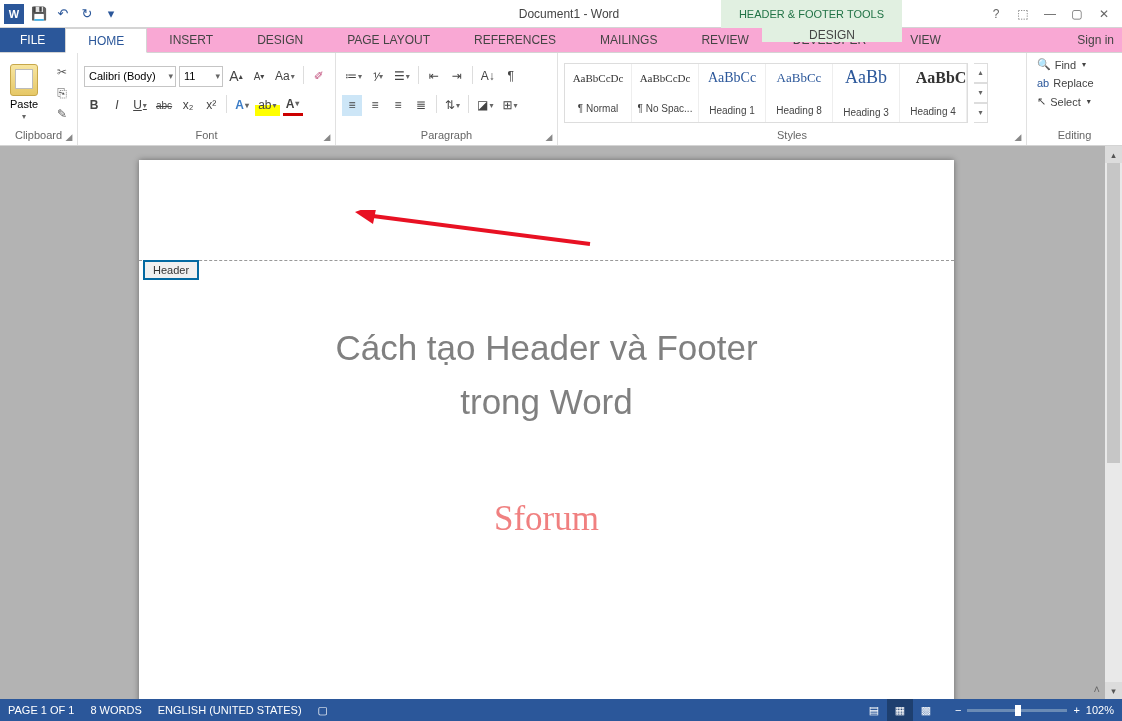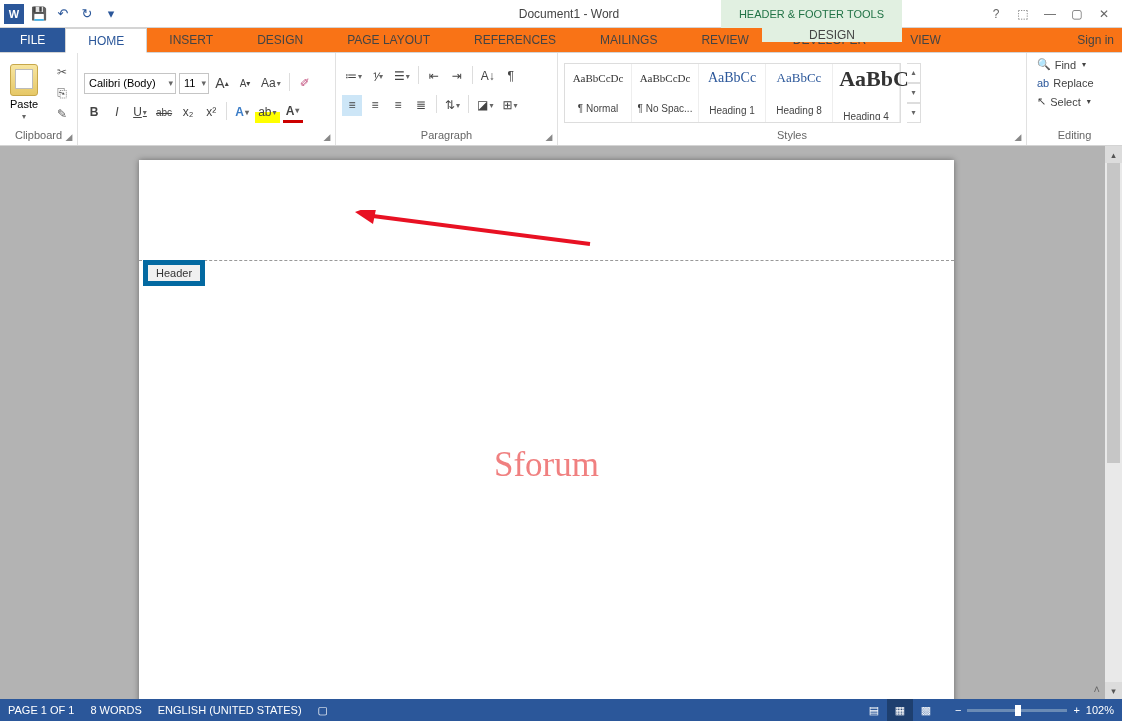--- a/index.html
+++ b/index.html
@@ -9,21 +9,21 @@
 .titlebar { height: 28px; background: #fff; display: flex; align-items: center; position: relative; border-bottom: 1px solid #d4d4d4; }
 .titlebar .word-icon { width: 20px; height: 20px; background: #2b579a; color: #fff; font-weight: bold; font-size: 11px; display: flex; align-items: center; justify-content: center; margin: 0 4px; }
 .qat { display: flex; align-items: center; gap: 2px; }
 .qat-btn { width: 22px; height: 22px; display: flex; align-items: center; justify-content: center; font-size: 13px; color: #2b579a; cursor: pointer; }
 .title-center { position: absolute; left: 50%; transform: translateX(-50%); font-size: 12px; color: #444; padding-left: 16px; }
 .tools-tab { position: absolute; right: 220px; top: 0; height: 28px; background: #e1f0e1; color: #217346; font-size: 11px; padding: 0 18px; display: flex; align-items: center; }
 .win-controls { position: absolute; right: 6px; top: 0; display: flex; gap: 3px; align-items: center; height: 28px; }
 .win-btn { width: 24px; height: 18px; display: flex; align-items: center; justify-content: center; font-size: 12px; color: #666; cursor: pointer; }
 
 
-.tabs { height: 25px; background: #f97316; display: flex; align-items: stretch; border-bottom: 1px solid #d4d4d4; position: relative; }
+.tabs { height: 25px; background: #f9a8d4; display: flex; align-items: stretch; border-bottom: 1px solid #d4d4d4; position: relative; }
 .tab { padding: 0 22px; font-size: 12px; color: #444; display: flex; align-items: center; cursor: pointer; text-transform: uppercase; }
 .tab.file { background: #2b579a; color: #fff; padding: 0 20px; }
 .tab.active { border: 1px solid #d4d4d4; border-bottom: 1px solid #fff; color: #2b579a; background: #fff; margin-bottom: -1px; }
 .tab.design-tool { position: absolute; right: 220px; width: 140px; justify-content: center; background: #e1f0e1; color: #444; }
 .signin { position: absolute; right: 8px; font-size: 12px; color: #444; display: flex; align-items: center; height: 100%; cursor: pointer; }
 
 
 .ribbon { height: 93px; background: #fff; display: flex; border-bottom: 1px solid #d4d4d4; }
 .group { border-right: 1px solid #e1e1e1; padding: 3px 6px 2px 6px; display: flex; flex-direction: column; justify-content: space-between; position: relative; }
 .group-label { font-size: 11px; color: #666; text-align: center; padding-bottom: 2px; }
@@ -35,21 +35,21 @@
 .paste-icon { width: 28px; height: 32px; background: linear-gradient(#f7e5a0,#e6c867); border: 1px solid #c7a74a; border-radius: 3px; position: relative; }
 .paste-icon::after { content: ""; position: absolute; top: 4px; left: 4px; right: 4px; bottom: 6px; background: #fff; border: 1px solid #bbb; }
 .mini-btns { display: flex; flex-direction: column; gap: 3px; margin-left: 4px; }
 .mini-btn { width: 20px; height: 18px; display: flex; align-items: center; justify-content: center; font-size: 12px; color: #555; cursor: pointer; }
 
 
 .font-row { display: flex; gap: 3px; margin-bottom: 4px; }
 .combo { border: 1px solid #c5c5c5; height: 21px; font-size: 11px; padding: 0 14px 0 4px; background: #fff; display: flex; align-items: center; position: relative; cursor: pointer; }
 .combo::after { content: "▾"; position: absolute; right: 2px; font-size: 9px; color: #666; }
 .font-name { width: 92px; }
-.font-size { width: 30px; }
+.font-size { width: 44px; }
 .rb-btn { min-width: 20px; height: 21px; padding: 0 3px; display: flex; align-items: center; justify-content: center; font-size: 12px; color: #444; cursor: pointer; position: relative; }
 .rb-btn.dd::after { content: "▾"; font-size: 8px; margin-left: 1px; color: #666; }
 .rb-sep { width: 1px; height: 18px; background: #ddd; margin: 0 2px; }
 
 
 .styles-gallery { display: flex; gap: 0; border: 1px solid #ddd; }
 .style-item { width: 67px; height: 58px; border-right: 1px solid #eee; display: flex; flex-direction: column; align-items: center; justify-content: center; cursor: pointer; padding: 2px; }
 .style-item .preview { font-family: "Times New Roman", serif; color: #333; }
 .style-item .label { font-size: 10px; color: #444; margin-top: 19px; white-space: nowrap; overflow: hidden; }
 .style-scroll { width: 14px; display: flex; flex-direction: column; }
@@ -58,21 +58,21 @@
 
 .editing-col { display: flex; flex-direction: column; gap: 2px; }
 .edit-btn { display: flex; align-items: center; gap: 4px; font-size: 11px; color: #444; padding: 2px 4px; cursor: pointer; }
 
 
 .doc-area { position: absolute; top: 146px; left: 0; right: 0; bottom: 22px; background: #b3b3b3; overflow: hidden; }
 .page { position: absolute; top: 14px; left: 139px; width: 815px; height: 900px; background: #fff; box-shadow: 0 0 6px rgba(0,0,0,0.4); }
 .header-zone { height: 102px; position: relative; }
 .red-box { position: absolute; top: 26px; left: 52px; width: 155px; height: 56px; border: 4px solid #e81123; display: flex; align-items: center; justify-content: center; font-size: 12px; color: #333; }
 .dashed { position: absolute; top: 100px; left: 0; right: 0; border-top: 1px dashed #999; }
-.header-tag { position: absolute; top: 100px; left: 4px; background: #f0f0f0; border: 5px solid #0369a1; font-size: 11px; padding: 2px 8px; color: #333; }
+.header-tag { position: absolute; top: 100px; left: 4px; background: #f0f0f0; border: 2px solid #0369a1; font-size: 11px; padding: 2px 8px; color: #333; }
 .arrow { position: absolute; top: 50px; left: 216px; width: 240px; height: 40px; pointer-events: none; }
 .content { padding-top: 60px; text-align: center; }
 .content h1 { font-family: "Times New Roman", serif; font-weight: normal; font-size: 35px; color: #808080; line-height: 1.5; }
 .content .brand { font-family: "Times New Roman", serif; font-size: 35px; color: #f08080; margin-top: 70px; }
 
 
 .vscroll { position: absolute; right: 0; top: 0; bottom: 0; width: 17px; background: #e9e9e9; }
 .vscroll .btn { height: 17px; background: #dcdcdc; display: flex; align-items: center; justify-content: center; font-size: 9px; color: #555; cursor: pointer; }
 .vscroll .thumb { position: absolute; top: 17px; left: 2px; right: 2px; height: 300px; background: #c6c6c6; cursor: pointer; }
 .vscroll .btn.bot { position: absolute; bottom: 0; width: 100%; }
@@ -167,20 +167,21 @@
         <div class="rb-btn dd" style="text-decoration:underline">U</div>
         <div class="rb-btn" style="text-decoration:line-through;font-size:10px">abc</div>
         <div class="rb-btn">x₂</div>
         <div class="rb-btn">x²</div>
         <div class="rb-sep"></div>
         <div class="rb-btn dd" style="color:#3a7cc7;font-weight:bold">A</div>
         <div class="rb-btn dd" style="background:linear-gradient(transparent 50%,yellow 50%)">ab</div>
         <div class="rb-btn dd" style="border-bottom:3px solid #c00;font-weight:bold">A</div>
       </div>
     </div>
+    <div class="group-label">Font</div>
     <div class="dialog-launcher">◢</div>
   </div>
 
   <div class="group" style="width:222px">
     <div style="display:flex;flex-direction:column;flex:1;justify-content:center;gap:4px">
       <div class="font-row">
         <div class="rb-btn dd">≔</div>
         <div class="rb-btn dd">⅟</div>
         <div class="rb-btn dd">☰</div>
         <div class="rb-sep"></div>
@@ -219,21 +220,25 @@
           </div>
           <div class="style-item">
             <div class="preview" style="font-size: 14px; color: rgb(43, 87, 154);">AaBbCc</div>
             <div class="label">Heading 1</div>
           </div>
           <div class="style-item">
             <div class="preview" style="font-size: 13px; color: rgb(43, 87, 154);">AaBbCc</div>
             <div class="label">Heading 8</div>
           </div>
           <div class="style-item">
-            <div class="preview" style="font-size: 22px; color: rgb(51, 51, 51); font-weight: bold; margin-left: 16px;">AaBbC</div>
+            <div class="preview" style="font-size: 18px; color: rgb(43, 87, 154);">AaBb</div>
+            <div class="label">Heading 3</div>
+          </div>
+          <div class="style-item">
+            <div class="preview" style="font-size: 16px; color: rgb(51, 51, 51); font-weight: bold; margin-left: 16px;">AaBbC</div>
             <div class="label">Heading 4</div>
           </div>
         </div>
       <div class="style-scroll" style="height:60px">
         <div>▴</div>
         <div>▾</div>
         <div>▾</div>
       </div>
     </div>
     <div class="group-label">Styles</div>
@@ -266,21 +271,22 @@
     <div class="header-zone">
       <svg class="arrow" viewBox="0 0 240 40">
         <line x1="10" y1="5" x2="235" y2="34" stroke="#e81123" stroke-width="4"></line>
         <polygon points="0,2 22,-6 18,14" fill="#e81123"></polygon>
       </svg>
     </div>
     <div class="dashed"></div>
     <div class="header-tag">Header</div>
     <div class="content">
       <h1>
-        <br>
+        <span>Cách tạo Header và Footer</span><br>
+        <span>trong Word</span>
       </h1>
       <div class="brand">Sforum</div>
     </div>
   </div>
   <div class="vscroll">
     <div class="btn">▴</div>
     <div class="thumb"></div>
     <div class="btn bot">▾</div>
   </div>
   <div class="collapse-ribbon">˄</div>

